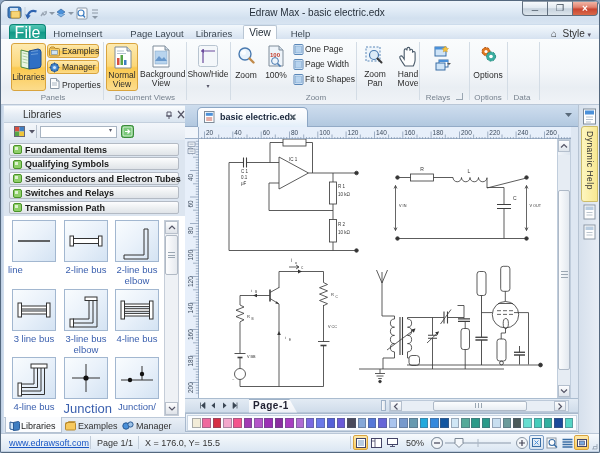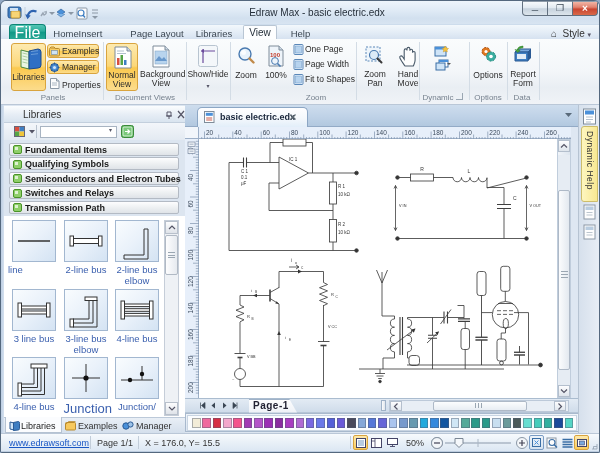--- a/index.html
+++ b/index.html
@@ -70,21 +70,21 @@
       <div class="gsep" style="left:185px"></div>
       <div class="gsep" style="left:229px"></div>
       <div class="gsep" style="left:355px"></div>
       <div class="gsep" style="left:418px"></div>
       <div class="gsep" style="left:468px"></div>
       <div class="gsep" style="left:506px"></div>
       <div class="gsep" style="left:538px"></div>
       <div class="glabel" style="left:52px;width:120px;margin-left:-60px;">Panels</div>
       <div class="glabel" style="left:144px;width:120px;margin-left:-60px;">Document Views</div>
       <div class="glabel" style="left:315px;width:120px;margin-left:-60px;">Zoom</div>
-      <div class="glabel" style="left:437px;width:120px;margin-left:-60px;">Dynamic</div>
+      <div class="glabel" style="left:437px;width:120px;margin-left:-60px;">Relays</div>
       <div class="glabel" style="left:487px;width:120px;margin-left:-60px;">Options</div>
       <div class="glabel" style="left:521px;width:120px;margin-left:-60px;">Data</div>
       <div class="abs" style="left:455px;top:54px;width:7px;height:7px;border:1px solid #9aa6b2;border-top:none;border-left:none;font-size:6px;color:#76818e;"></div>
       <div class="bigbtn obtn" style="left:10px;width:35px;height:48px;">
 <svg style="left:5px;top:3px" width="25" height="24" viewBox="0 0 25 24">
 <path d="M4 3 l8 2 v17 l-8 -2 z" fill="#e9f5e3" stroke="#4a8a3a"></path>
 <path d="M5.5 6 l5 1.2 M5.5 9 l5 1.2 M5.5 12 l5 1.2 M5.5 15 l5 1.2" stroke="#9cc48e" stroke-width="0.8"></path>
 <path d="M21 2 q3 0 3 3 v13 q0 3 -3 3 l-9 1 v-18 z" fill="#2f6fc4" stroke="#1b4b8f"></path>
 <path d="M14 4.5 l7 -0.8 M14 7.5 l7 -0.8" stroke="#7aa8dd" stroke-width="0.8"></path>
 </svg>
@@ -198,30 +198,20 @@
 <path d="M15 5 l2.5 2.5 2.5 -2.5" fill="#555" transform="scale(0.8)"></path>
       </svg>
       <div class="bigbtn" style="left:470px;width:34px;height:48px;">
 <svg style="left:8px;top:2px" width="19" height="19" viewBox="0 0 19 19">
 <circle cx="7" cy="6.5" r="4" fill="#e07820" stroke="#a84e10" stroke-width="1" stroke-dasharray="2 1.3"></circle>
 <circle cx="7" cy="6.5" r="1.6" fill="#fff"></circle>
 <circle cx="12" cy="11.5" r="4.6" fill="#3aada0" stroke="#1e8478" stroke-width="1" stroke-dasharray="2 1.3"></circle>
 <circle cx="12" cy="11.5" r="1.8" fill="#fff"></circle>
 </svg>
 <div class="btxt" style="top:28px;">Options</div>
-      </div>
-      <div class="bigbtn" style="left:506px;width:32px;height:48px;">
-<svg style="left:6px;top:2px" width="21" height="20" viewBox="0 0 21 20">
-<path d="M2 7 l3 -3 h13 l-3 3 z" fill="#7aa8dd" stroke="#2a5a94"></path>
-<path d="M2 7 h13 v9 l-13 0 z" fill="#3e7ec2" stroke="#2a5a94"></path>
-<path d="M15 7 l3 -3 v9 l-3 3 z" fill="#2a5a94"></path>
-<path d="M4 9 h9 v5 h-9 z" fill="#fff" opacity="0.85"></path>
-<path d="M10 1 q-5 0 -6 4 l-2 -0.5 2.6 3 2.6 -2 -1.9 -0.3 q1 -2.6 4.7 -2.4 z" fill="#4aa83e" stroke="#2e7a26" stroke-width="0.5"></path>
-</svg>
-<div class="btxt" style="top:27px;">Report<br>Form</div>
       </div>
     </div>
     <div id="main">
       <div class="abs" style="left:3px;top:1px;width:181px;height:17px;background:linear-gradient(180deg,#fbfdfe 0%,#e6edf5 55%,#d9e4ef 100%);border-bottom:1px solid #c3cfdd;"></div>
 <div class="abs" style="left:22px;top:4px;font-size:10px;color:#333;">Libraries</div>
 <svg class="abs" style="left:163px;top:5px" width="22" height="10" viewBox="0 0 22 10">
 <path d="M3 2 h4 v4 h-4 z M5 6 v3 M2 6 h6" stroke="#556" fill="none"></path>
 <path d="M14 1 l6 7 M20 1 l-6 7" stroke="#556" stroke-width="1.2" fill="none"></path>
       </svg>
 <div class="abs" style="left:3px;top:18px;width:181px;height:17px;background:linear-gradient(180deg,#f3f6fa,#e3eaf2);"></div>

